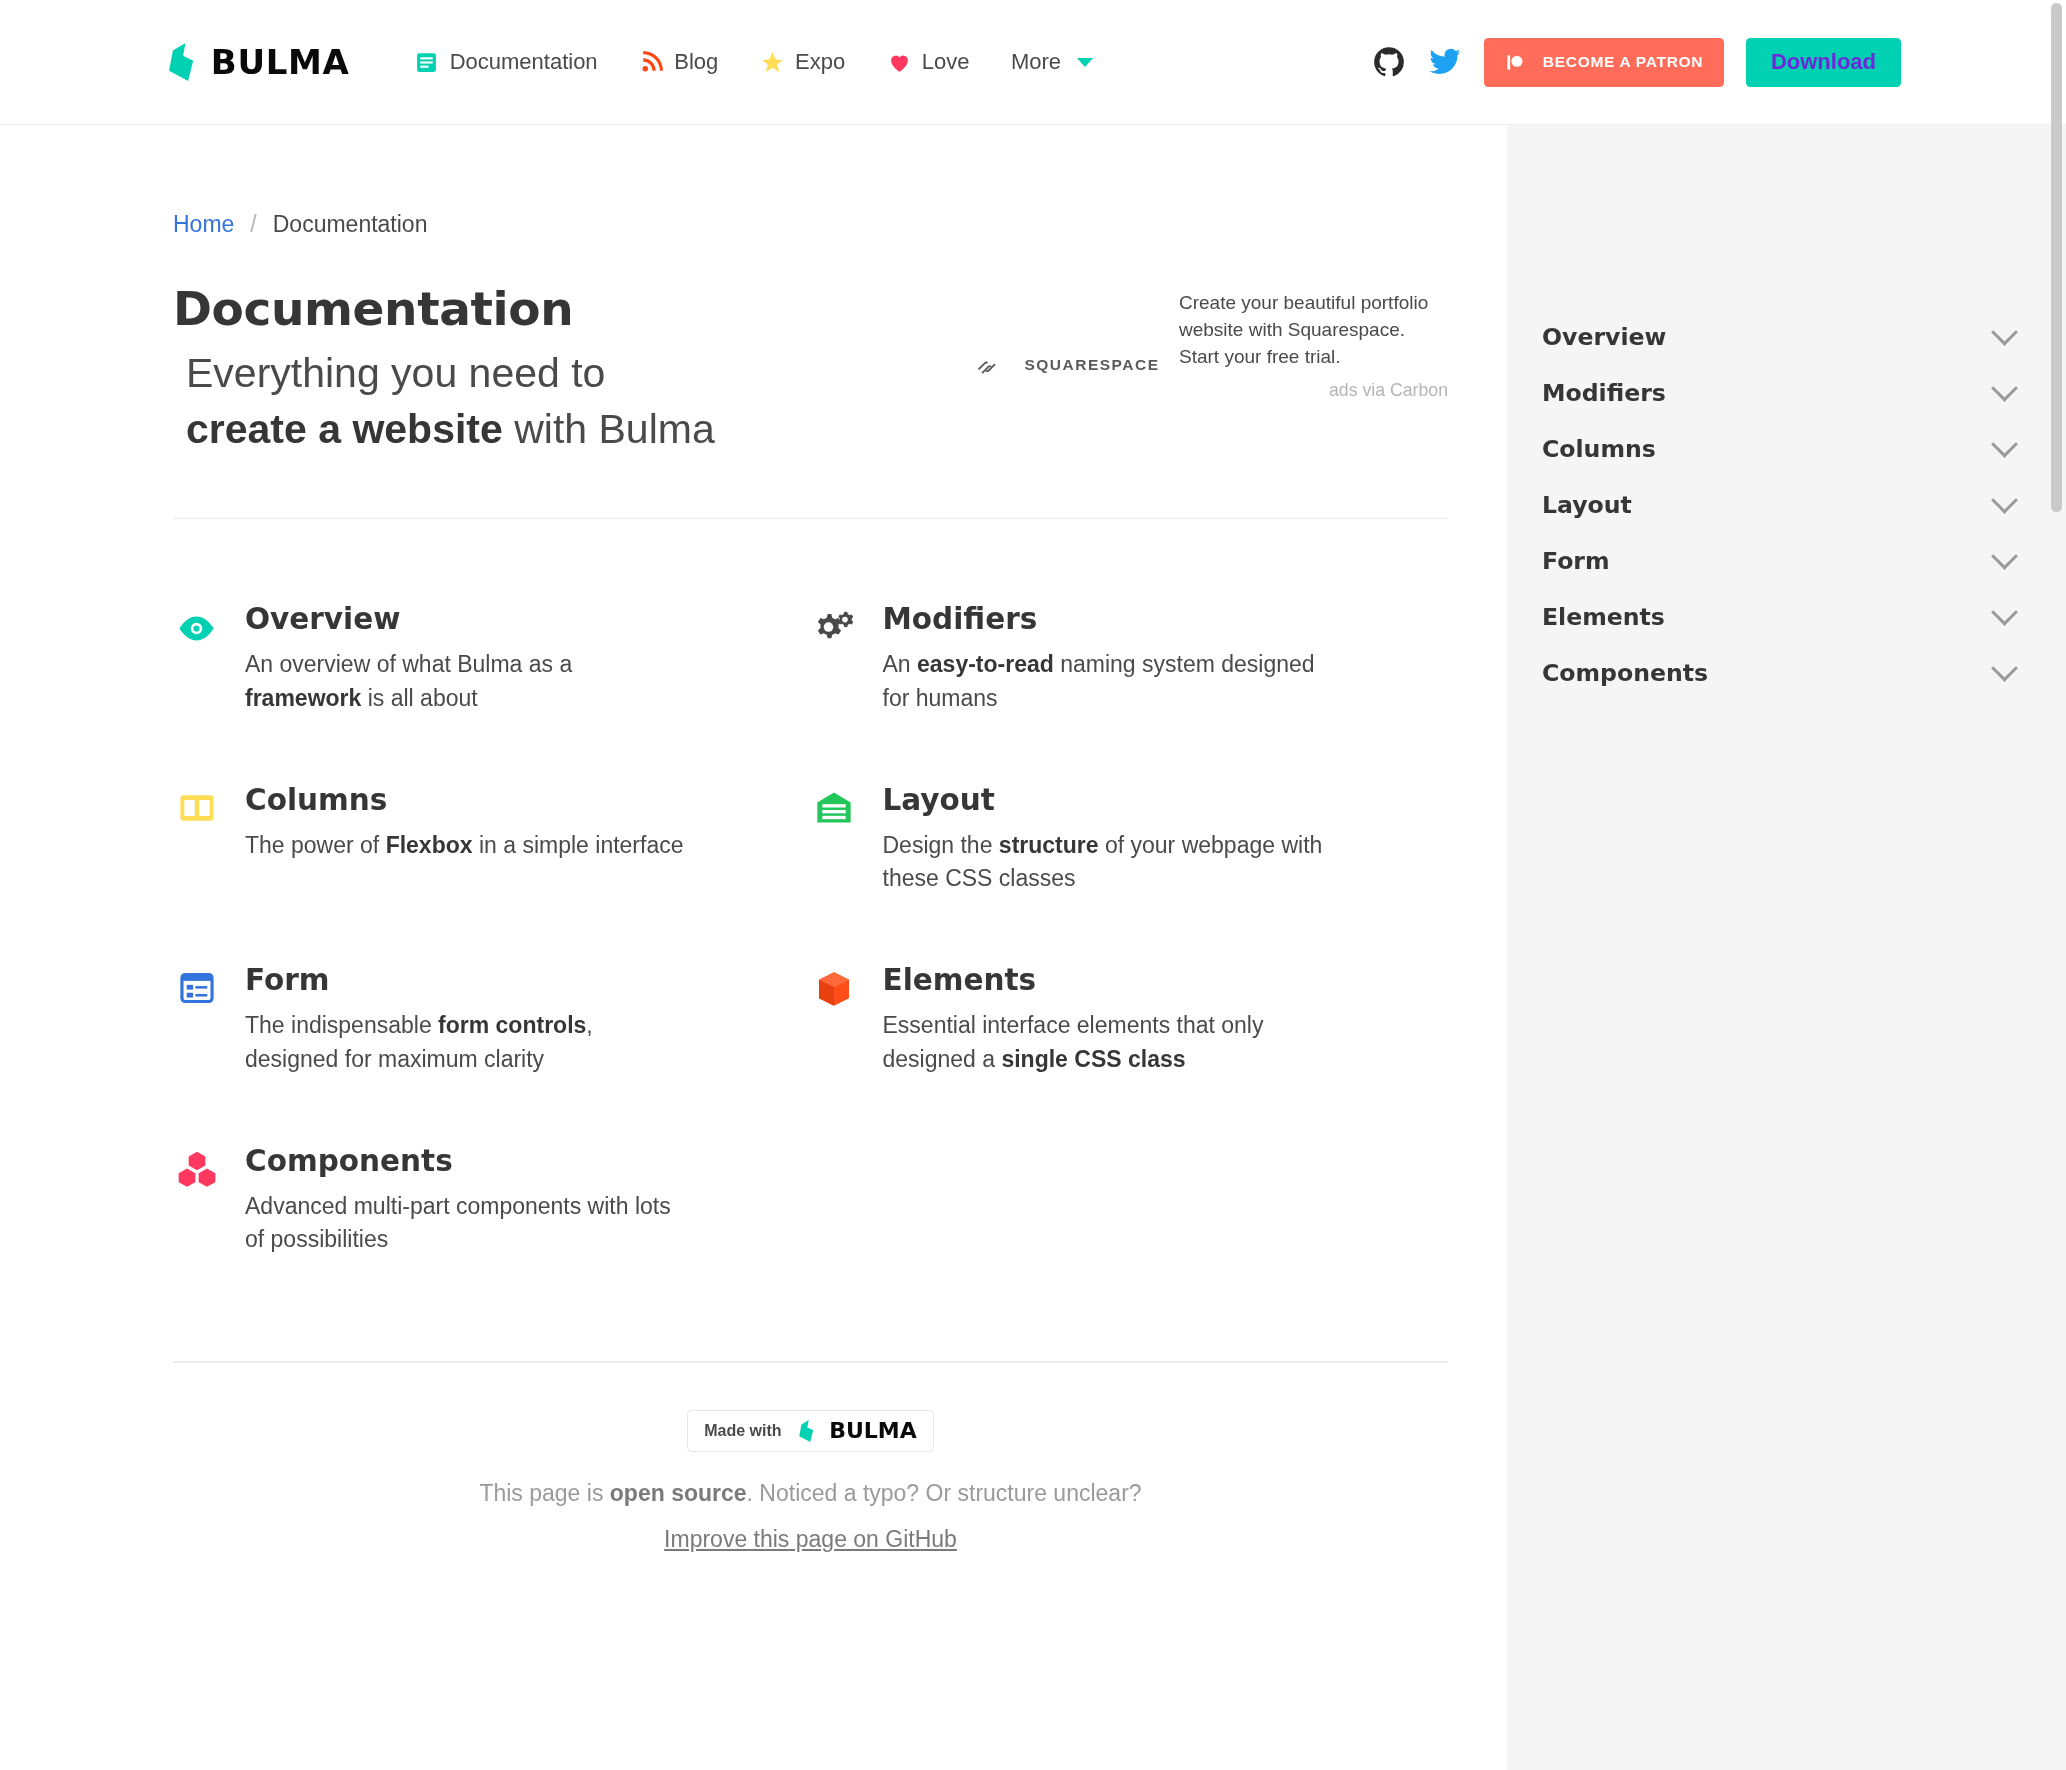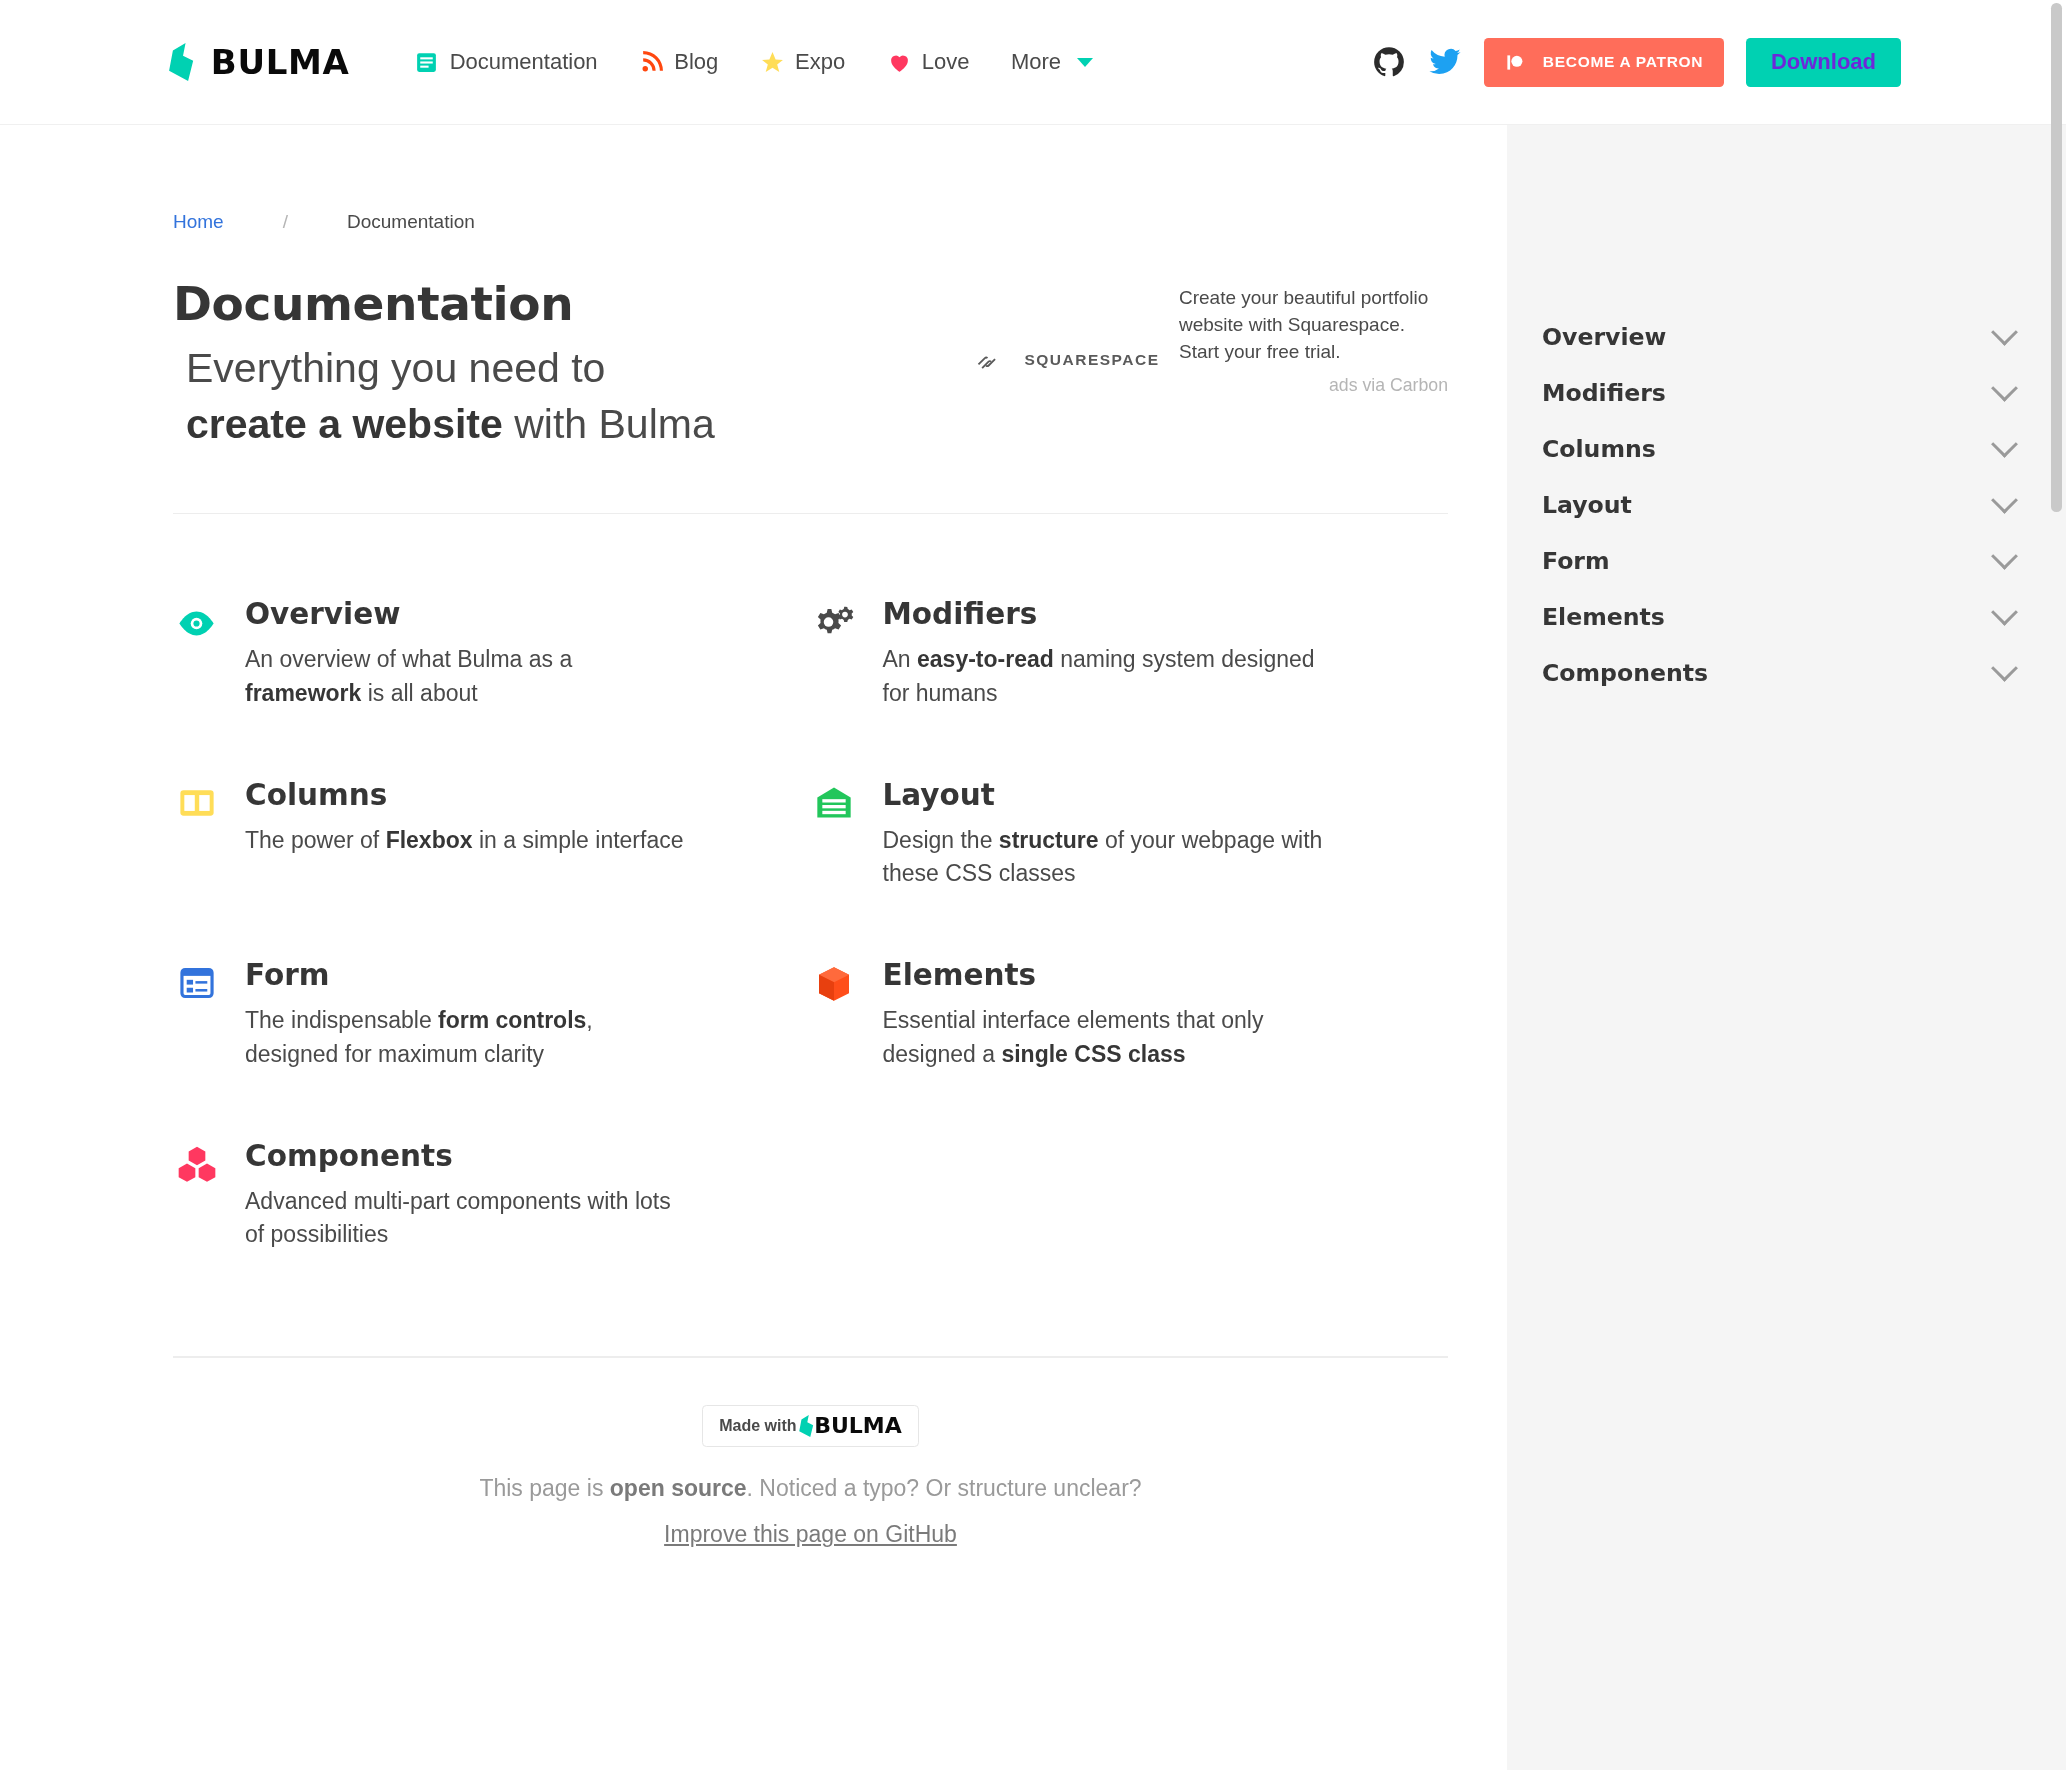--- a/index.html
+++ b/index.html
@@ -103,23 +103,22 @@
     width: 1507px;
     padding: 0 0 0 0;
     background: #fff;
     position: relative;
   }
   .main-inner { padding: 0 59px 0 173px; }
 
   .breadcrumb {
     display: flex;
     align-items: flex-end;
-    font-size: 19px;
+    font-size: 23px;
     padding-top: 86px;
-    gap: 43px;
   }
   .breadcrumb a { color: #3273dc; text-decoration: none; cursor: pointer; }
   .breadcrumb .sep { color: #b5b5b5; margin: 0 16px; }
   .breadcrumb .current { color: #4a4a4a; }
 
   .hero { display: flex; align-items: flex-start; margin-top: 43px; }
   .hero-left { flex: 1; }
   .title {
     font-size: 47px;
     font-weight: bold;
@@ -204,21 +203,21 @@
 
   .footer-divider {
     height: 1.5px;
     background: #ededed;
     margin-top: 37px;
   }
   .footer { text-align: center; padding-top: 47px; }
   .made-with {
     display: inline-flex;
     align-items: center;
-    gap: 0;
+    gap: 15px;
     border: 1.5px solid #e6e6e6;
     border-radius: 4.4px;
     padding: 7.4px 16px;
     background: #fff;
   }
   .made-with .mw-label { font-size: 16px; font-weight: bold; color: #4a4a4a; }
   .made-with .mw-logo { width: 17.7px; height: 22px; }
   .made-with .mw-bulma { font-size: 22px; font-weight: bold; color: #0a0a0a; font-family: "DejaVu Sans", sans-serif; }
   .footer-note {
     margin-top: 28px;

